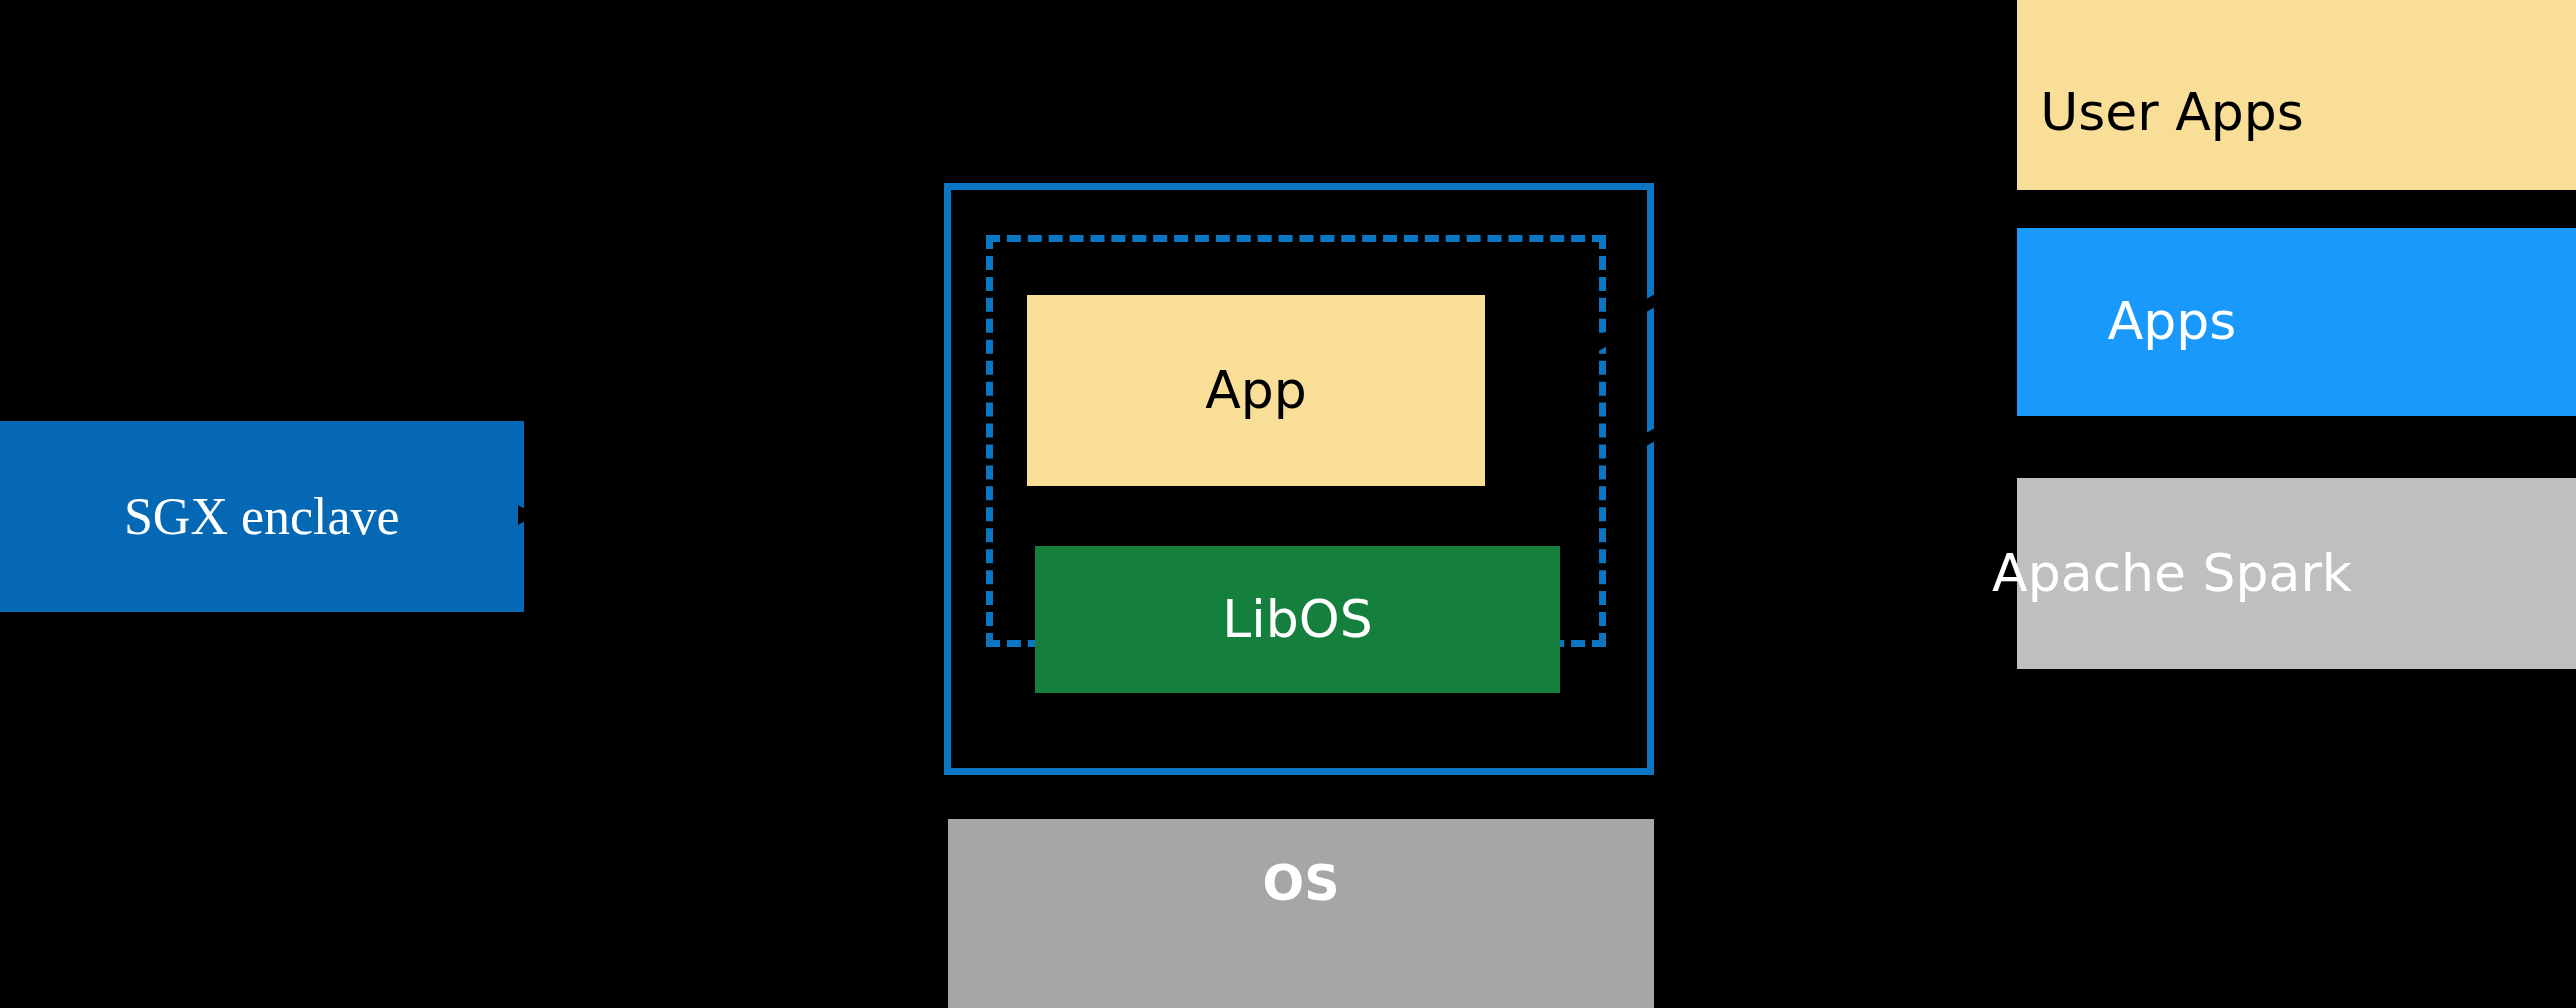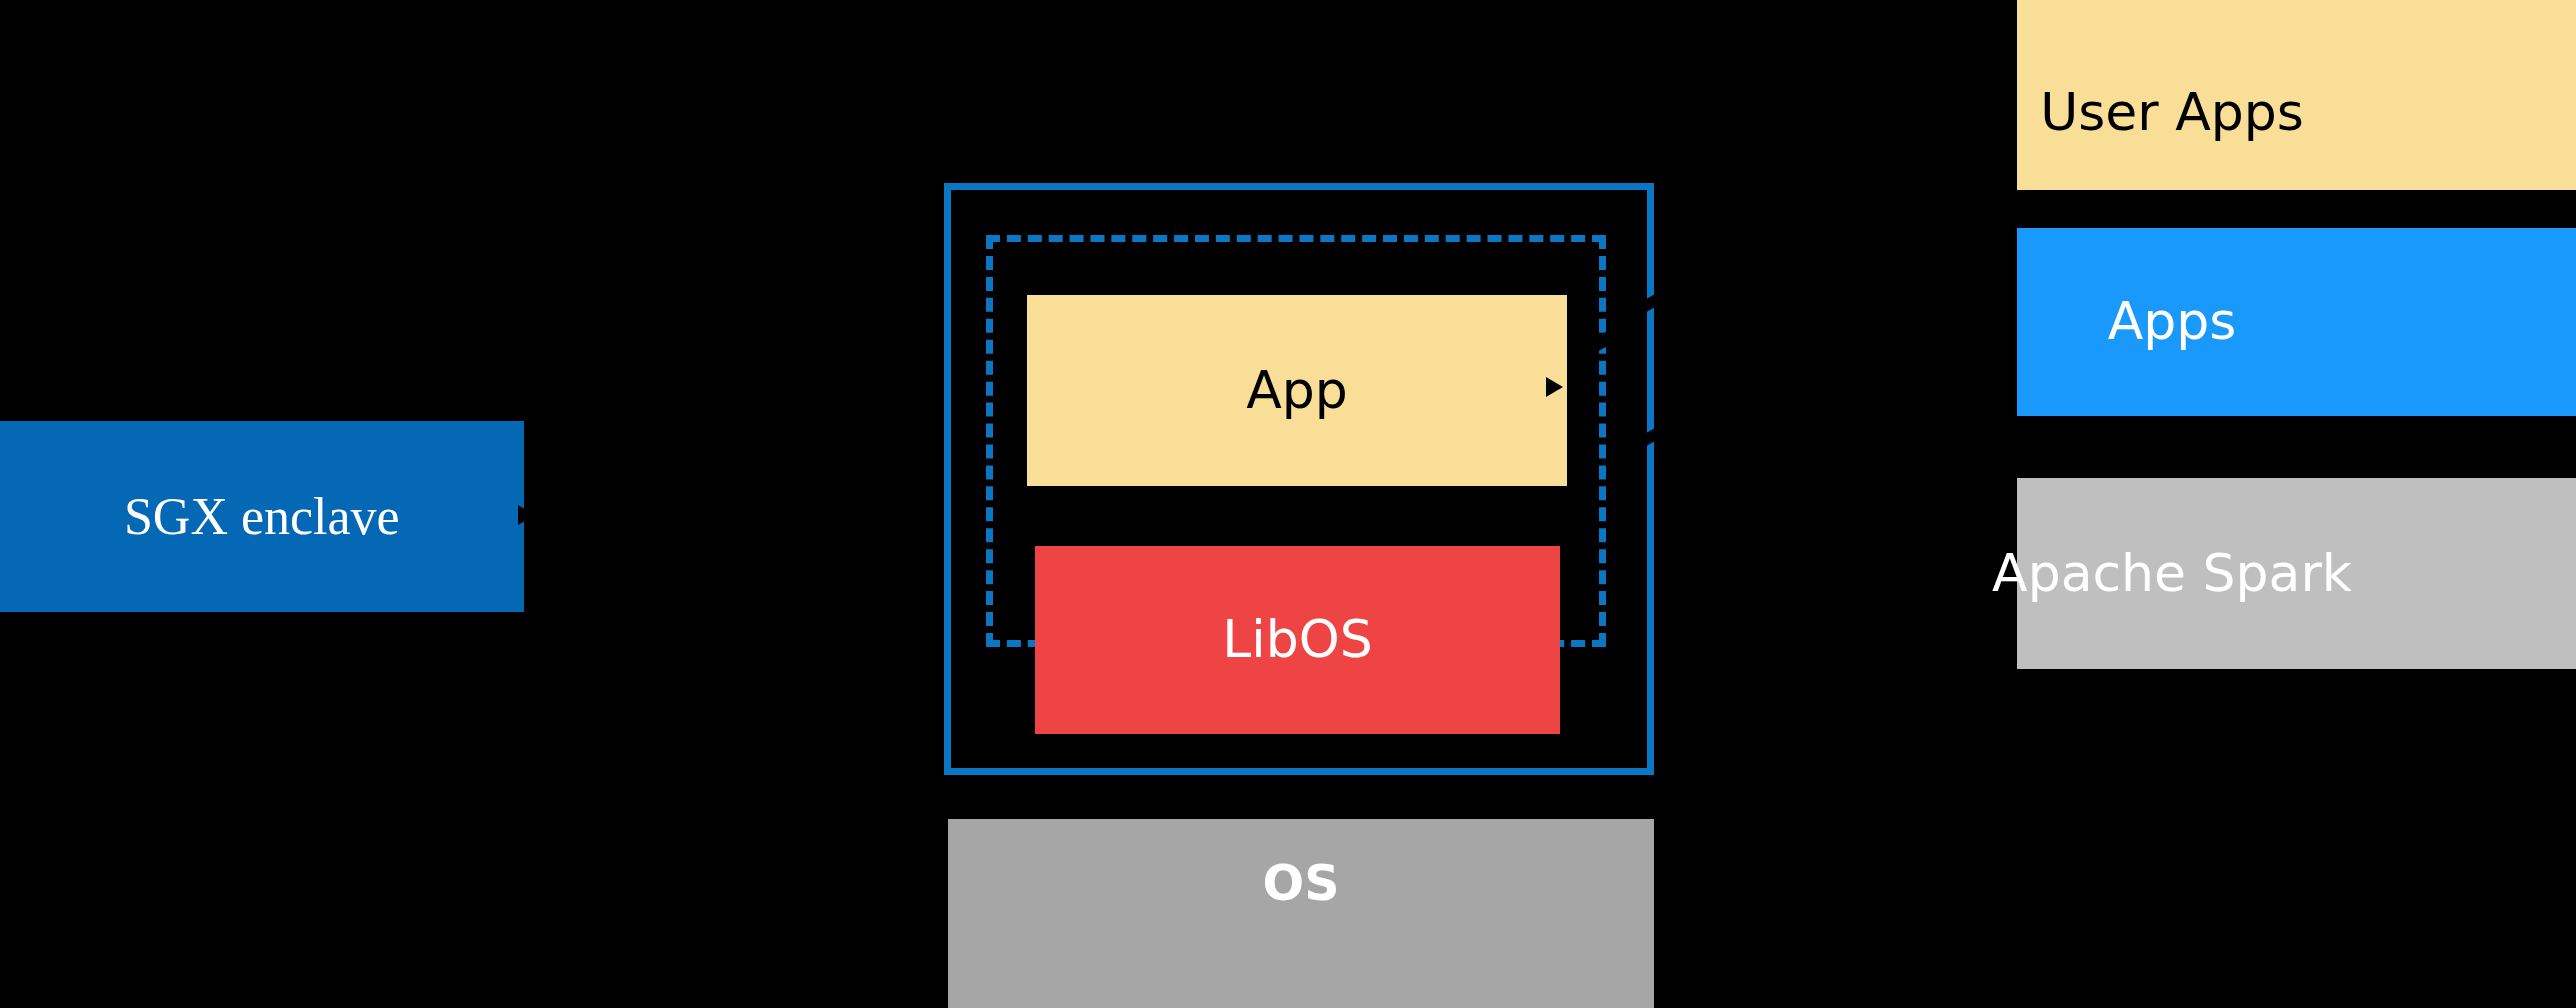--- a/index.html
+++ b/index.html
@@ -71,34 +71,34 @@
     height: 412px;
     border: 7.5px dashed #0b76c4;
     box-sizing: border-box;
     background: transparent;
   }
 
   
   #app-box {
     left: 1027px;
     top: 295px;
-    width: 540px;
+    width: 458px;
     height: 191px;
     background: #f8de96;
     color: #000000;
     font-size: 52px;
   }
 
   
   #libos-box {
     left: 1035px;
     top: 546px;
     width: 525px;
-    height: 188px;
-    background: #ef4444;
+    height: 147px;
+    background: #15803d;
     color: #ffffff;
     font-size: 52px;
   }
 
   
   #os-box {
     left: 948px;
     top: 819px;
     width: 706px;
     height: 209px;

